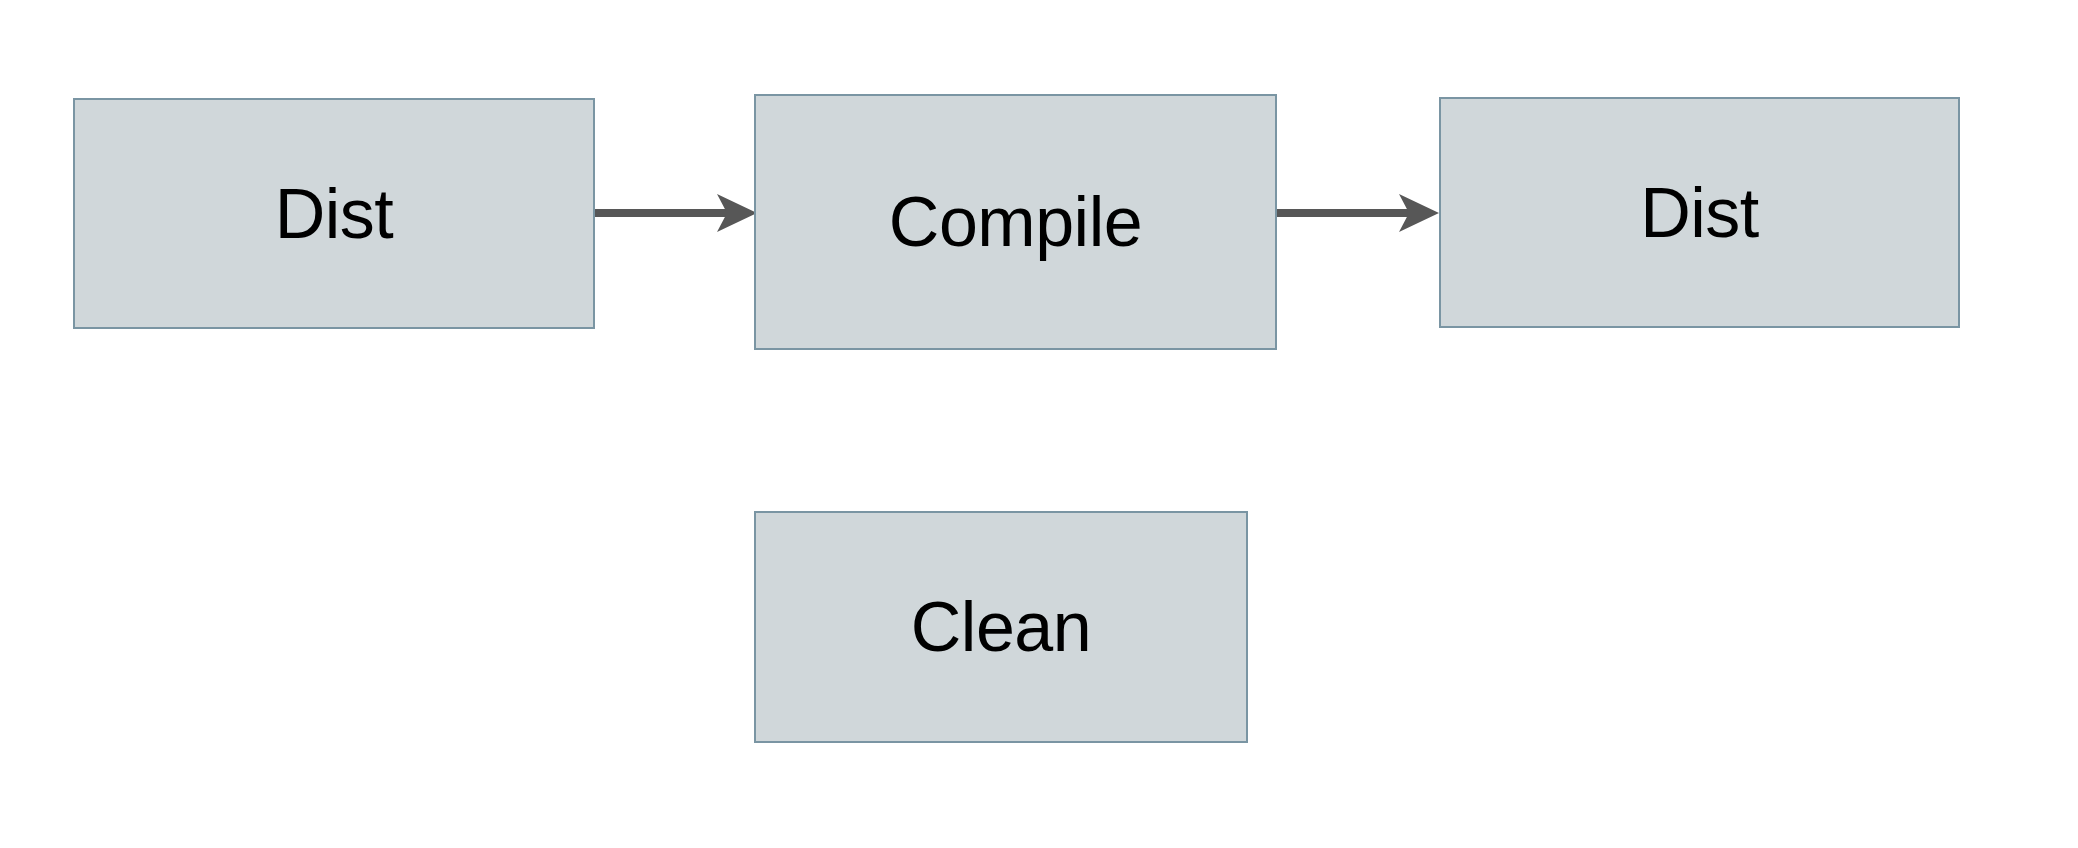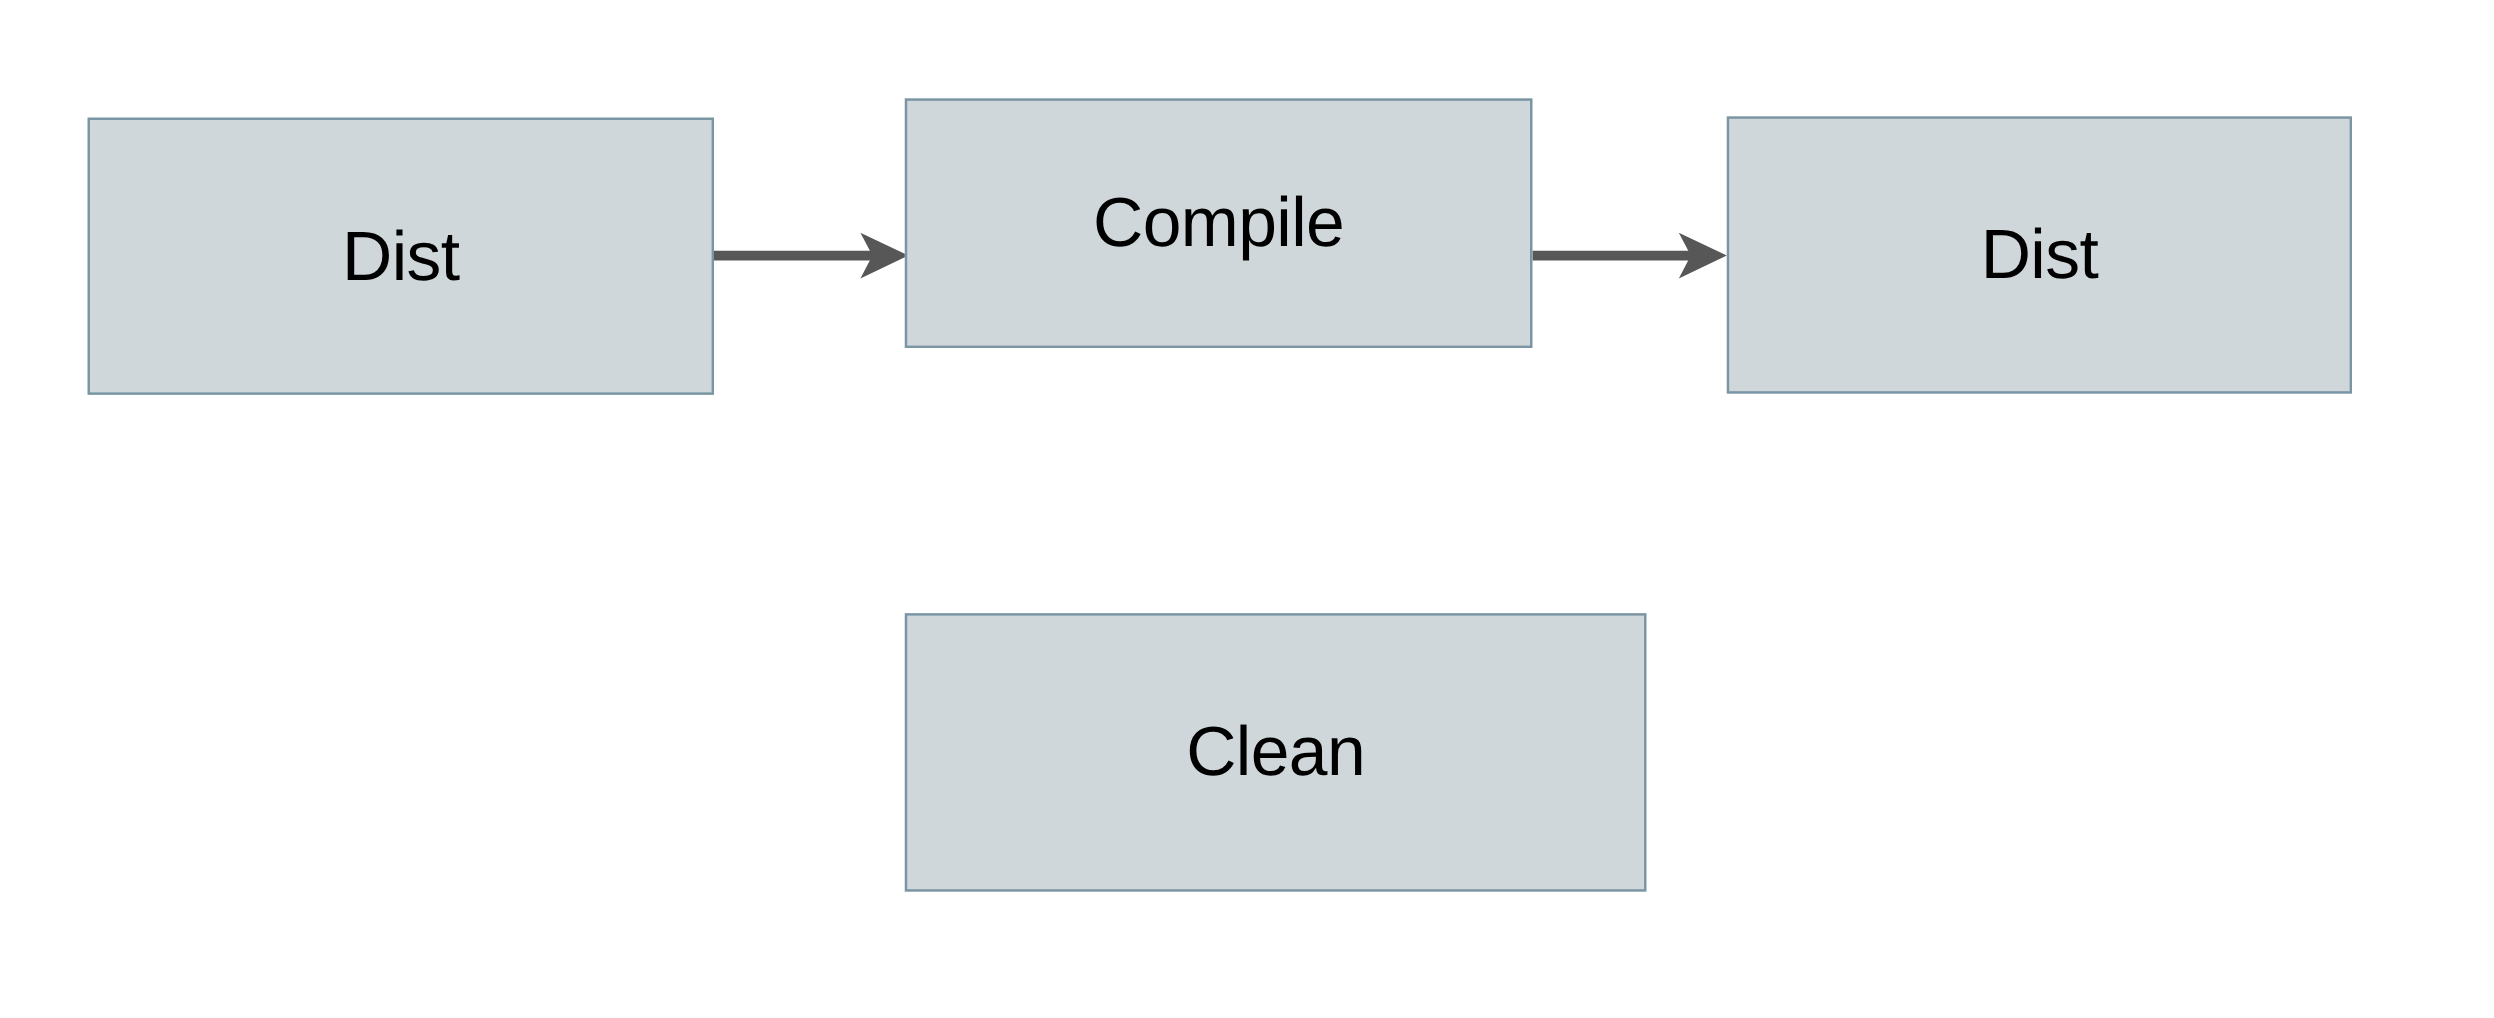--- a/index.html
+++ b/index.html
@@ -22,33 +22,33 @@
     position: absolute;
     box-sizing: border-box;
     background: #d0d7da;
     border: 2px solid #7a95a3;
     display: flex;
     align-items: center;
     justify-content: center;
   }
   .node-label {
     font-family: "Liberation Sans", sans-serif;
-    font-size: 58px;
+    font-size: 70px;
     line-height: 1;
     font-weight: 400;
     color: #000000;
     letter-spacing: -0.5px;
     white-space: nowrap;
     user-select: none;
   }
   
   #node-dist    { left: 73px;  top: 98px; width: 522px; height: 231px; }
-  #node-compile { left: 754px; top: 82px; width: 523px; height: 208px; }
+  #node-compile { left: 754px; top: 94px; width: 523px; height: 256px; }
   #node-init    { left: 1439px;top: 97px; width: 521px; height: 231px; }
-  #node-clean   { left: 754px; top: 511px;width: 618px; height: 232px; }
+  #node-clean   { left: 754px; top: 511px;width: 494px; height: 232px; }
 
   .edge-layer {
     position: absolute;
     left: 0;
     top: 0;
     width: 2078px;
     height: 848px;
     pointer-events: none;
   }
   .edge-line {

